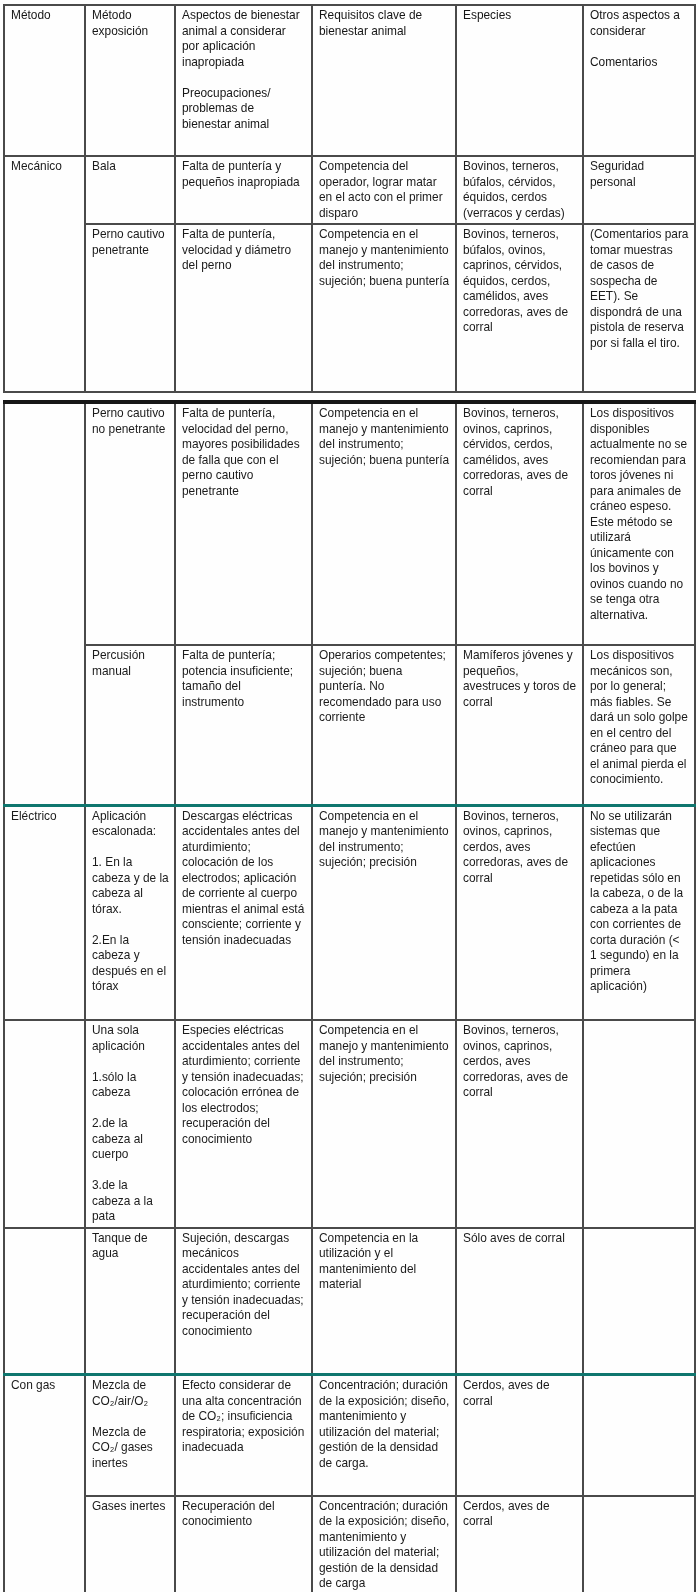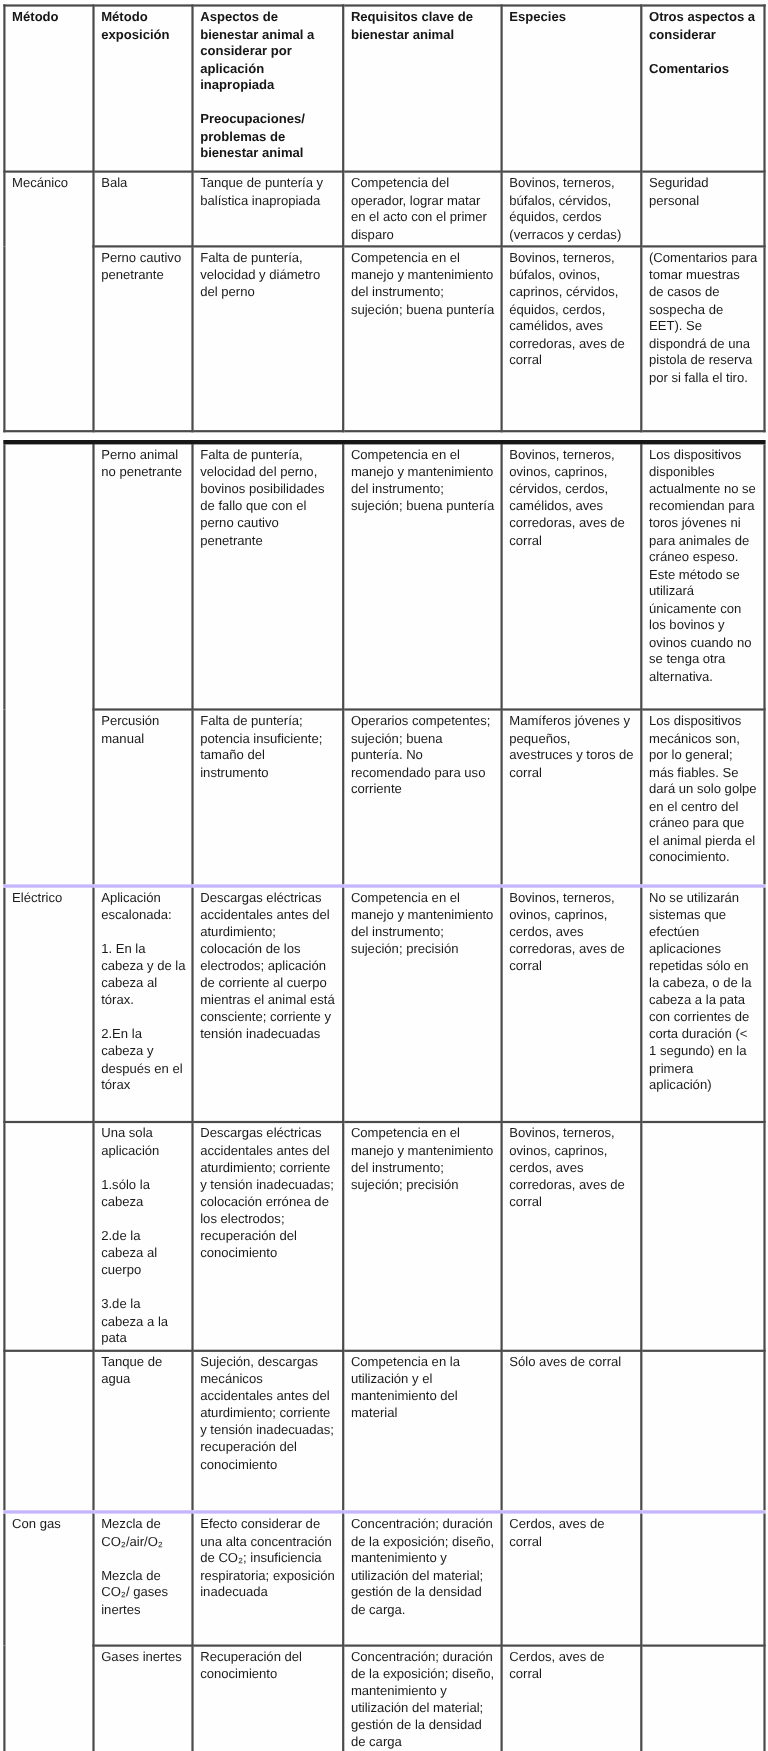--- a/index.html
+++ b/index.html
@@ -32,25 +32,25 @@
     border: 2px solid #4a4a4a;
     vertical-align: top;
     text-align: left;
     padding: 2px 5px 2px 6px;
     font-size: 11.9px;
     line-height: 15.5px;
     white-space: pre-line;
     word-wrap: break-word;
   }
   .doc th {
-    font-weight: bold;
+    font-weight: normal;
     color: #161616;
   }
   tr.sep-thick td {
-    border-top: 3px solid #c4b5fd;
+    border-top: 3px solid #0f766e;
   }
 </style>
 </head>
 <body>
 
 <div class="page">
 
   <table class="doc" id="t1">
     <colgroup>
       <col style="width:81px">
@@ -69,21 +69,21 @@
 Preocupaciones/ problemas de bienestar animal</th>
       <th>Requisitos clave de bienestar animal</th>
       <th>Especies</th>
       <th>Otros aspectos a considerar
 
 Comentarios</th>
     </tr>
     <tr style="height:59px">
       <td rowspan="2">Mecánico</td>
       <td>Bala</td>
-      <td>Tanque de puntería y balística inapropiada</td>
+      <td>Falta de puntería y pequeños inapropiada</td>
       <td>Competencia del operador, lograr matar en el acto con el primer disparo</td>
       <td>Bovinos, terneros, búfalos, cérvidos, équidos, cerdos (verracos y cerdas)</td>
       <td>Seguridad personal</td>
     </tr>
     <tr style="height:168px">
       <td>Perno cautivo penetrante</td>
       <td>Falta de puntería, velocidad y diámetro del perno</td>
       <td>Competencia en el manejo y mantenimiento del instrumento; sujeción; buena puntería</td>
       <td>Bovinos, terneros, búfalos, ovinos, caprinos, cérvidos, équidos, cerdos, camélidos, aves corredoras, aves de corral</td>
       <td>(Comentarios para tomar muestras de casos de sospecha de EET). Se dispondrá de una pistola de reserva por si falla el tiro.</td>
@@ -96,22 +96,22 @@
       <col style="width:81px">
         <col style="width:90px">
         <col style="width:137px">
       <col style="width:144px">
         <col style="width:127px">
         <col style="width:112px">
     </colgroup>
     <tbody>
         <tr style="height:243px">
       <td rowspan="2"></td>
-      <td>Perno animal no penetrante</td>
-      <td>Falta de puntería, velocidad del perno, bovinos posibilidades de fallo que con el perno cautivo penetrante</td>
+      <td>Perno cautivo no penetrante</td>
+      <td>Falta de puntería, velocidad del perno, mayores posibilidades de falla que con el perno cautivo penetrante</td>
       <td>Competencia en el manejo y mantenimiento del instrumento; sujeción; buena puntería</td>
       <td>Bovinos, terneros, ovinos, caprinos, cérvidos, cerdos, camélidos, aves corredoras, aves de corral</td>
       <td>Los dispositivos disponibles actualmente no se recomiendan para toros jóvenes ni para animales de cráneo espeso. Este método se utilizará únicamente con los bovinos y ovinos cuando no se tenga otra alternativa.</td>
     </tr>
     <tr style="height:160px">
       <td>Percusión manual</td>
       <td>Falta de puntería; potencia insuficiente; tamaño del instrumento</td>
       <td>Operarios competentes; sujeción; buena puntería. No recomendado para uso corriente</td>
       <td>Mamíferos jóvenes y pequeños, avestruces y toros de corral</td>
       <td>Los dispositivos mecánicos son, por lo general; más fiables. Se dará un solo golpe en el centro del cráneo para que el animal pierda el conocimiento.</td>
@@ -130,21 +130,21 @@
     </tr>
     <tr style="height:181px">
       <td></td>
       <td>Una sola aplicación
 
 1.sólo la cabeza
 
 2.de la cabeza al cuerpo
 
 3.de la cabeza a la pata</td>
-      <td>Descargas eléctricas accidentales antes del aturdimiento; corriente y tensión inadecuadas; colocación errónea de los electrodos; recuperación del conocimiento</td>
+      <td>Especies eléctricas accidentales antes del aturdimiento; corriente y tensión inadecuadas; colocación errónea de los electrodos; recuperación del conocimiento</td>
       <td>Competencia en el manejo y mantenimiento del instrumento; sujeción; precisión</td>
       <td>Bovinos, terneros, ovinos, caprinos, cerdos, aves corredoras, aves de corral</td>
       <td></td>
     </tr>
     <tr style="height:147px">
       <td></td>
       <td>Tanque de agua</td>
       <td>Sujeción, descargas mecánicos accidentales antes del aturdimiento; corriente y tensión inadecuadas; recuperación del conocimiento</td>
       <td>Competencia en la utilización y el mantenimiento del material</td>
       <td>Sólo aves de corral</td>

